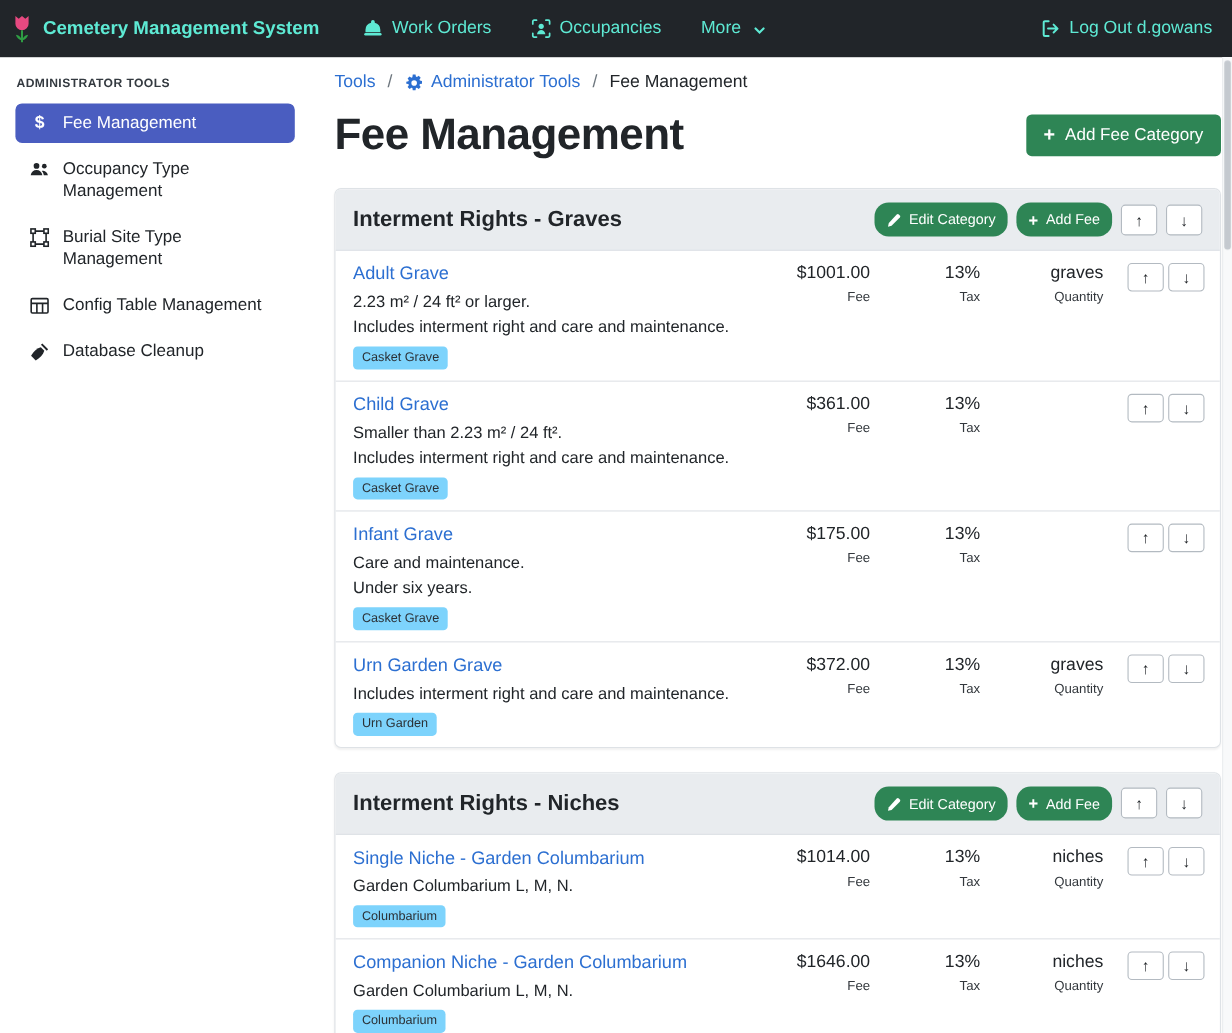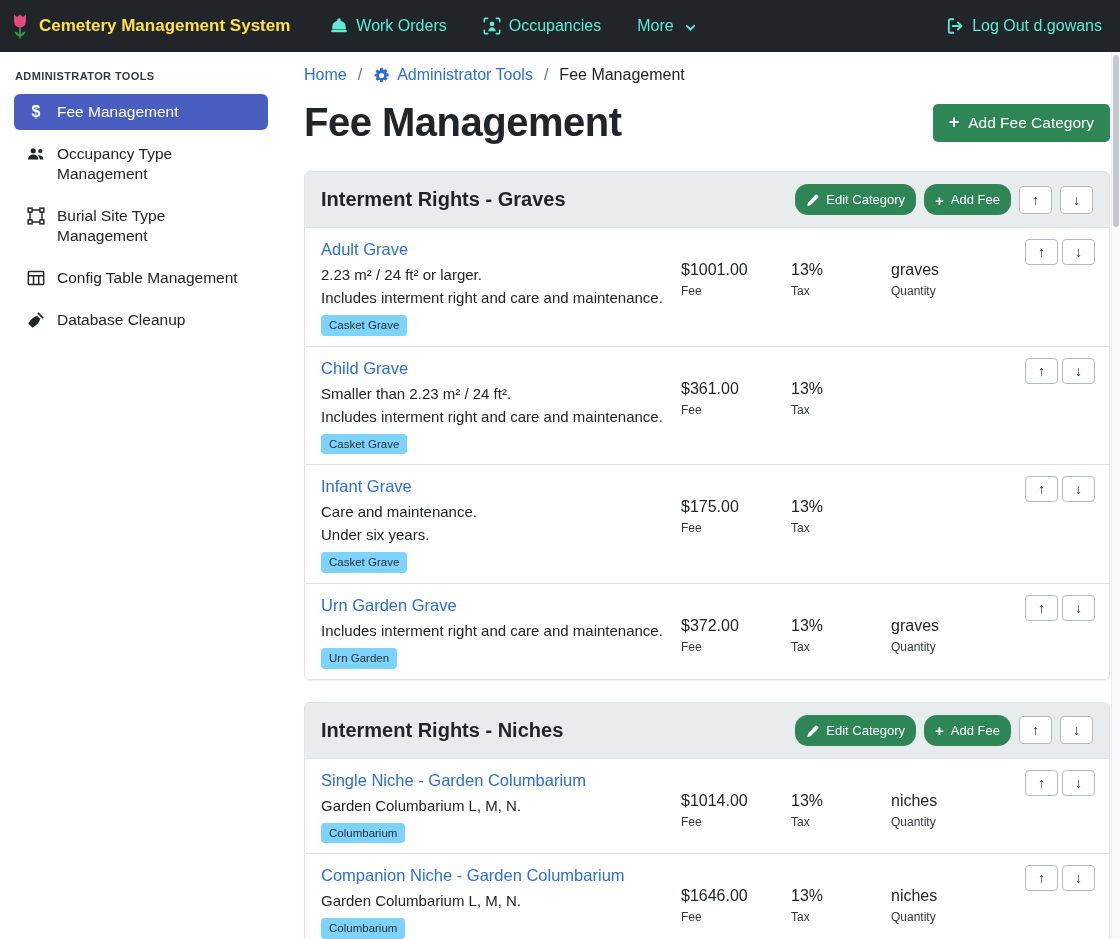--- a/index.html
+++ b/index.html
@@ -6,21 +6,21 @@
   html,body { width:1120px; height:939px; overflow:hidden; }
   body { font-family:"Liberation Sans","DejaVu Sans",sans-serif; background:#fff; color:#212529; }
   :root { --navbar-bg:#212529; --accent:#4a5dc0; --link:#2c6fd1; --green:#2e8555; --head-bg:#e9ecef; --border:#dee2e6; }
 
   .icon { display:inline-flex; align-items:center; justify-content:center; }
   .icon svg { display:block; }
   .glyph { line-height:1; }
 
   
   .navbar { height:52px; background:var(--navbar-bg); display:flex; align-items:center; padding:0 18px 0 10px; }
-  .brand { display:flex; align-items:center; gap:9px; color:#fde047; font-weight:700; font-size:17px; cursor:pointer; text-decoration:none;justify-content:flex-end; }
+  .brand { display:flex; align-items:center; gap:9px; color:#5eead4; font-weight:700; font-size:17px; cursor:pointer; text-decoration:none;justify-content:flex-end; }
   .nav-links { display:flex; align-items:center; gap:36px; margin-left:40px; }
   .nav-link { display:flex; align-items:center; gap:8px; color:#5eead4; font-size:16px; cursor:pointer; text-decoration:none; }
   .nav-link .chev { margin-left:2px; margin-top:3px; }
   .spacer { flex:1; }
 
   
   .layout { display:flex; height:685px; }
   .sidebar { width:280px; flex-shrink:0; padding:12px 12px 0 14px; }
   .sidebar-heading { font-size:11px; font-weight:700; letter-spacing:.4px; color:#343a40; margin:6px 0 12px 1px; }
   .side-item { display:flex; align-items:flex-start; gap:11px; padding:8px 12px; border-radius:6px; color:#212529;
@@ -63,21 +63,21 @@
   .category-actions .arrow-btn { padding:6px 12px; }
 
   .fee-row { display:grid; grid-template-columns:1fr 110px 100px 112px 92px; padding:11px 14px 10px 16px;
              border-bottom:1px solid var(--border); align-items:start; }
   .fee-row:last-child { border-bottom:none; }
   .fee-name { color:var(--link); font-weight:400; font-size:16.5px; line-height:20px; text-decoration:none;
               display:inline-block; margin-bottom:4px; cursor:pointer; }
   .fee-desc { font-size:15px; line-height:23px; color:#212529; }
   .badge { display:inline-block; background:#7dd3fc; color:#2b3035; font-size:11.5px; padding:4px 8px;
            border-radius:4px; margin-top:6px; line-height:1.1; }
-  .fee-col { text-align:left; padding-top:1px;margin-top:21px; }
+  .fee-col { text-align:right; padding-top:1px; }
   .fee-col .val { font-size:16px; margin-bottom:5px; }
   .fee-col .lbl { font-size:12px; color:#33383d; }
   .fee-arrows { display:flex; gap:4px; justify-content:flex-end; }
 
   
   .scrollbar-track { position:fixed; right:0; top:52px; bottom:0; width:9px; background:#f8f9fa; border-left:1px solid #eceef0; }
   .scrollbar-thumb { position:absolute; top:3px; left:1px; width:6px; height:172px; background:#c4c9cf; border-radius:3px; }
 </style>
 </head>
 <body>
@@ -186,21 +186,21 @@
               <path d="M9 4.2l2.8 2.8c-.9 2.9-3.2 5.6-6.9 7.9L1.1 11c2.3-3.7 5-6 7.9-6.8z"></path>
             </svg>
           </span>
           <span class="side-label">Database Cleanup</span>
         </a>
       </nav>
   </aside>
 
   <main class="main">
     <nav class="breadcrumb">
-      <a class="crumb-link">Home</a>
+      <a class="crumb-link">Tools</a>
       <span class="crumb-sep">/</span>
       <a class="crumb-link">
         <span class="icon gear" id="gear-icon">
             <svg width="17" height="17" viewBox="0 0 16 16" fill="currentColor">
               <path d="M6.8.7h2.4l.3 1.8.9.37 1.5-1.06 1.7 1.7-1.06 1.5.37.9 1.8.3v2.4l-1.8.3-.37.9 1.06 1.5-1.7 1.7-1.5-1.06-.9.37-.3 1.8H6.8l-.3-1.8-.9-.37-1.5 1.06-1.7-1.7 1.06-1.5-.37-.9-1.8-.3V6.8l1.8-.3.37-.9L2.4 4.1l1.7-1.7 1.5 1.06.9-.37z"></path>
               <circle cx="8" cy="8" r="2.4" fill="#fff"></circle>
             </svg>
           </span>
         <span>Administrator Tools</span>
       </a>

